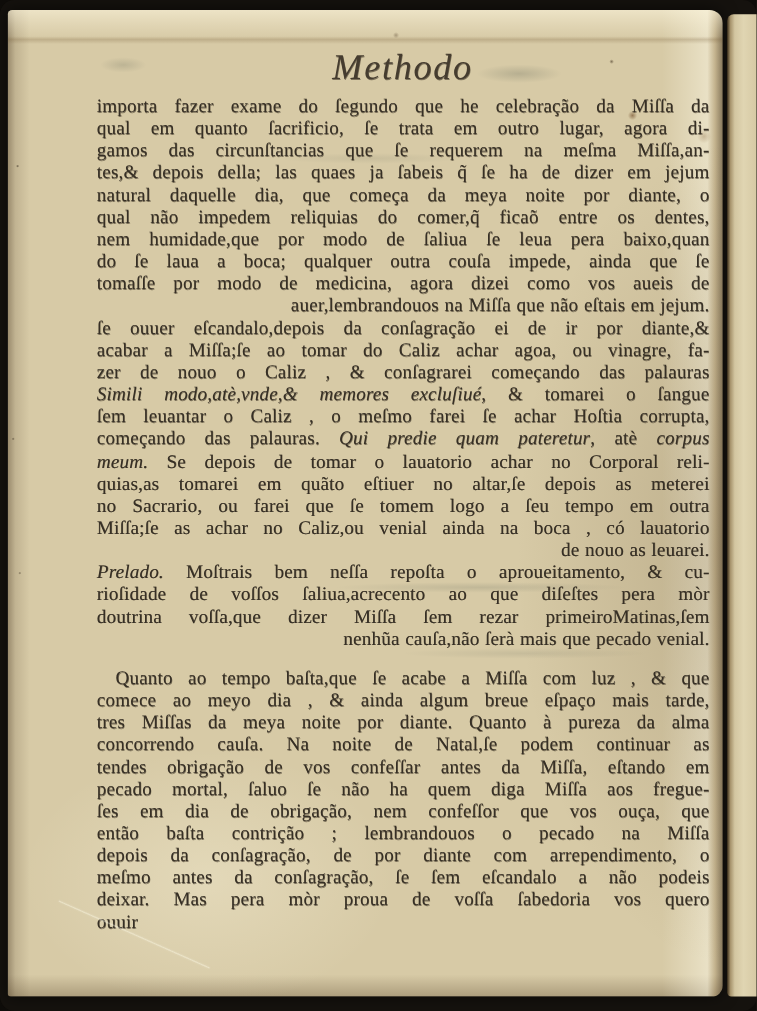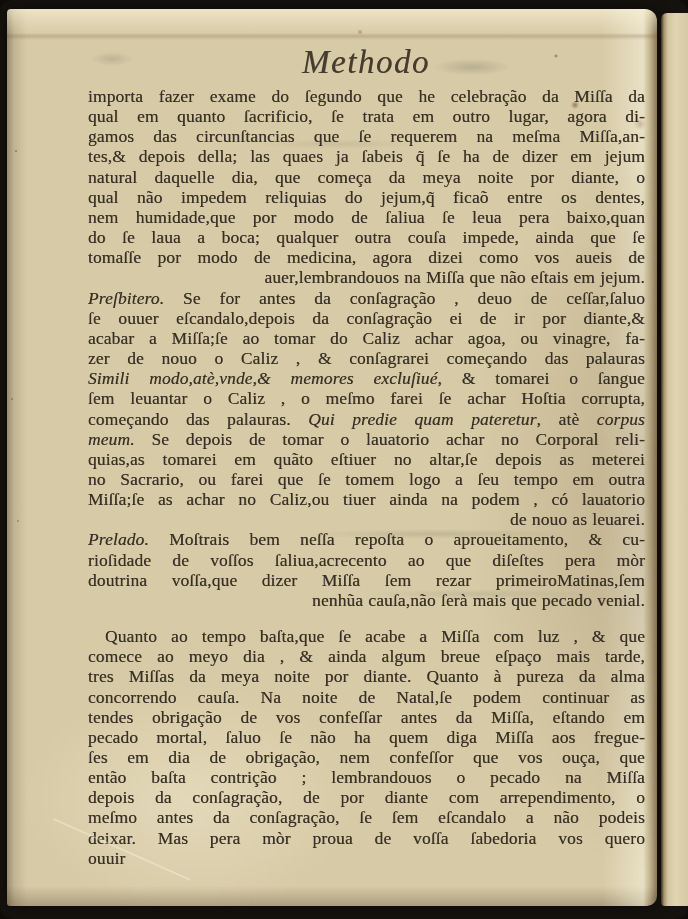--- a/index.html
+++ b/index.html
@@ -81,36 +81,35 @@
 
 <div class="scan">
   <div class="page">
     <div class="header">Methodo</div>
     <div class="textblock" id="textblock">
         <div class="line j"><span>importa fazer exame do ſegundo que he celebração da Miſſa da</span></div>
         <div class="line j"><span>qual em quanto ſacrificio, ſe trata em outro lugar, agora di-</span></div>
         <div class="line j"><span>gamos das circunſtancias que ſe requerem na meſma Miſſa,an-</span></div>
         <div class="line j"><span>tes,&amp; depois della; las quaes ja ſabeis q̃ ſe ha de dizer em jejum</span></div>
         <div class="line j"><span>natural daquelle dia, que começa da meya noite por diante, o</span></div>
-        <div class="line j"><span>qual não impedem reliquias do jejum,q̃ ficaõ entre os dentes,</span></div>
+        <div class="line j"><span>qual não impedem reliquias do comer,q̃ ficaõ entre os dentes,</span></div>
         <div class="line j"><span>nem humidade,que por modo de ſaliua ſe leua pera baixo,quan</span></div>
         <div class="line j"><span>do ſe laua a boca; qualquer outra couſa impede, ainda que ſe</span></div>
         <div class="line j"><span>tomaſſe por modo de medicina, agora dizei como vos aueis de</span></div>
         <div class="line l"><span>auer,lembrandouos na Miſſa que não eſtais em jejum.</span></div>
-        <div class="line j"><span class="it">Preſbitero.</span><span> Se for antes da conſagração , deuo de ceſſar,ſaluo</span></div>
         <div class="line j"><span>ſe ouuer eſcandalo,depois da conſagração ei de ir por diante,&amp;</span></div>
         <div class="line j"><span>acabar a Miſſa;ſe ao tomar do Caliz achar agoa, ou vinagre, fa-</span></div>
         <div class="line j"><span>zer de nouo o Caliz , &amp; conſagrarei começando das palauras</span></div>
         <div class="line j"><span class="it">Simili modo,atè,vnde,&amp; memores excluſiué</span><span>, &amp; tomarei o ſangue</span></div>
         <div class="line j"><span>ſem leuantar o Caliz , o meſmo farei ſe achar Hoſtia corrupta,</span></div>
         <div class="line j"><span>começando das palauras. </span><span class="it">Qui predie quam pateretur</span><span>, atè </span><span class="it">corpus</span></div>
         <div class="line j"><span class="it">meum.</span><span> Se depois de tomar o lauatorio achar no Corporal reli-</span></div>
         <div class="line j"><span>quias,as tomarei em quãto eſtiuer no altar,ſe depois as meterei</span></div>
         <div class="line j"><span>no Sacrario, ou farei que ſe tomem logo a ſeu tempo em outra</span></div>
-        <div class="line j"><span>Miſſa;ſe as achar no Caliz,ou tiuer ainda na podem , có lauatorio</span></div>
+        <div class="line j"><span>Miſſa;ſe as achar no Caliz,ou venial ainda na boca , có lauatorio</span></div>
         <div class="line l"><span>de nouo as leuarei.</span></div>
         <div class="line j"><span class="it">Prelado.</span><span> Moſtrais bem neſſa repoſta o aproueitamento, &amp; cu-</span></div>
         <div class="line j"><span>rioſidade de voſſos ſaliua,acrecento ao que diſeſtes pera mòr</span></div>
         <div class="line j"><span>doutrina voſſa,que dizer Miſſa ſem rezar primeiroMatinas,ſem</span></div>
         <div class="line l"><span>nenhũa cauſa,não ſerà mais que pecado venial.</span></div>
         <div class="line j ind"><span>Quanto ao tempo baſta,que ſe acabe a Miſſa com luz , &amp; que</span></div>
         <div class="line j"><span>comece ao meyo dia , &amp; ainda algum breue eſpaço mais tarde,</span></div>
         <div class="line j"><span>tres Miſſas da meya noite por diante. Quanto à pureza da alma</span></div>
         <div class="line j"><span>concorrendo cauſa.  Na noite de Natal,ſe podem continuar as</span></div>
         <div class="line j"><span>tendes obrigação de vos confeſſar antes da Miſſa, eſtando em</span></div>

